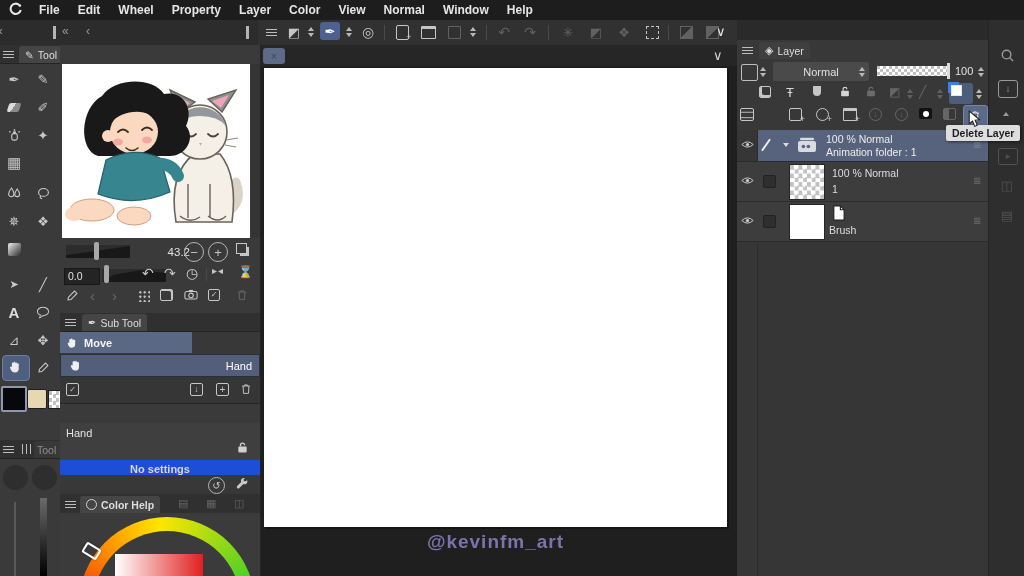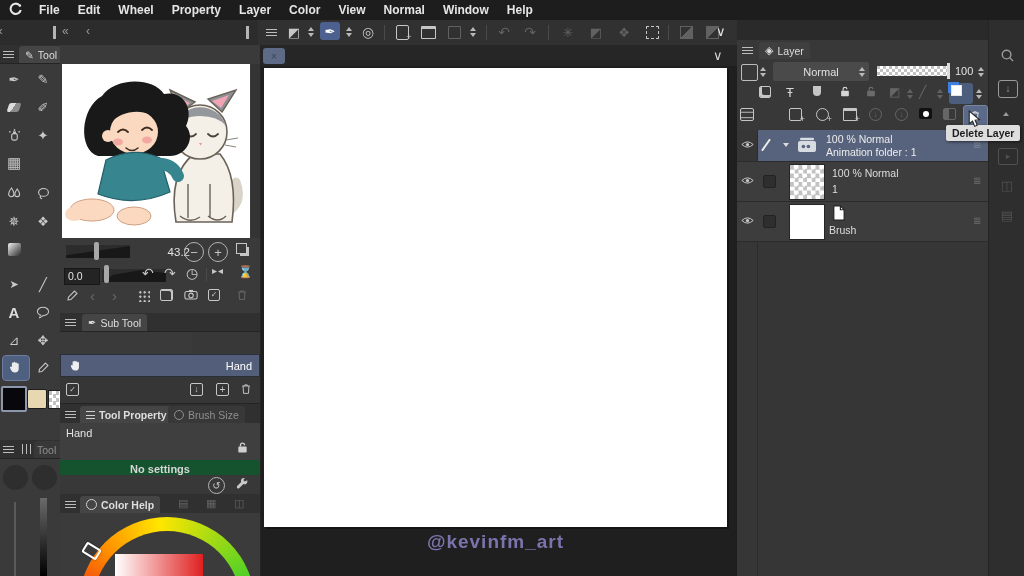--- a/index.html
+++ b/index.html
@@ -303,20 +303,26 @@
       </span>
     </div>
 
     <div class="phead" style="left:0;top:268px;width:200px;height:18px">
       <span class="hamb" style="left:5px;top:6px"></span>
       <div class="ptab" style="left:22px;top:1px">
         <span style="font-size:10px">✒</span>
         <span>Sub Tool</span>
       </div>
     </div>
+    <div class="abs" style="left:0;top:287px;width:132px;height:21px;background:#5a6884;display:flex;align-items:center;gap:6px;padding-left:6px;box-sizing:border-box">
+      <svg width="12" height="12" viewBox="0 0 18 18">
+          <path d="M5 9 V4.2 a1.1 1.1 0 0 1 2.2 0 V3.4 a1.1 1.1 0 0 1 2.2 0 v.9 a1.1 1.1 0 0 1 2.2 0 v1 a1.1 1.1 0 0 1 2.2 0 V11 a5 5 0 0 1 -5 5 h-.6 a4.6 4.6 0 0 1 -4.3 -3 L2.6 10 a1.2 1.2 0 0 1 2 -1.2 z" fill="#f0f0f0"></path>
+        </svg>
+      <span style="font-size:11px;font-weight:bold;color:#f4f4f4">Move</span>
+    </div>
     <div class="abs" style="left:132px;top:287px;width:68px;height:21px;background:#383838"></div>
     <div class="abs" style="left:0;top:309px;width:200px;height:23px;background:#535f7a;border:1px solid #2a2f3c;box-sizing:border-box">
       <svg class="abs" style="left:8px;top:4px" width="13" height="13" viewBox="0 0 18 18">
           <path d="M5 9 V4.2 a1.1 1.1 0 0 1 2.2 0 V3.4 a1.1 1.1 0 0 1 2.2 0 v.9 a1.1 1.1 0 0 1 2.2 0 v1 a1.1 1.1 0 0 1 2.2 0 V11 a5 5 0 0 1 -5 5 h-.6 a4.6 4.6 0 0 1 -4.3 -3 L2.6 10 a1.2 1.2 0 0 1 2 -1.2 z" fill="#f0f0f0"></path>
         </svg>
       <span class="abs" style="right:7px;top:5px;font-size:11px;color:#ffffff">Hand</span>
     </div>
     <div class="abs" style="left:0;top:332px;width:200px;height:26px;background:#363636;border-bottom:1px solid #242424">
       <span class="ic" style="left:6px;top:6px">
           <span style="width:11px;height:11px;border:1px solid #c6c6c6;border-radius:2px;font-size:8px;display:flex;align-items:center;justify-content:center">✓</span>
@@ -327,41 +333,30 @@
       <span class="ic" style="left:156px;top:6px">
           <span style="width:11px;height:11px;border:1px solid #c6c6c6;border-radius:2px;font-size:10px;display:flex;align-items:center;justify-content:center">+</span>
         </span>
       <span class="ic" style="left:180px;top:6px">
         <svg width="12" height="12" viewBox="0 0 14 14">
             <path d="M2.5 3.5 h9 M5.5 3.5 v-1.3 h3 v1.3 M3.6 3.5 l.5 8.6 h5.8 l.5 -8.6" fill="none" stroke="#c9c9c9" stroke-width="1.1"></path>
           </svg>
       </span>
     </div>
 
-    <div class="phead" style="left:0;top:359px;width:200px;height:19px">
-      <span class="hamb" style="left:5px;top:7px"></span>
-      <div class="ptab" style="left:20px;top:2px">
-        <span style="width:9px;height:8px;background:repeating-linear-gradient(to bottom,#cfcfcf 0 1.4px,transparent 1.4px 3.6px)"></span>
-        <span style="font-weight:bold">Tool Property</span>
-      </div>
-      <div class="ptab inactive" style="left:108px;top:2px">
-        <span style="width:8px;height:8px;border:1px solid #8f8f8f;border-radius:50%"></span>
-        <span>Brush Size</span>
-      </div>
-    </div>
     <div class="abs" style="left:0;top:378px;width:200px;height:37px;background:#3f3f3f">
       <span class="lbl" style="left:6px;top:4px">Hand</span>
       <span class="abs" style="left:176px;top:18px">
         <svg width="13" height="13" viewBox="0 0 14 14">
             <rect x="2.5" y="6" width="9" height="6.4" rx="1" fill="#cfcfcf"></rect>
             <path d="M4.8 6 V4.5 a2.2 2.2 0 0 1 4.4 0" fill="none" stroke="#cfcfcf" stroke-width="1.4"></path>
           </svg>
       </span>
     </div>
-    <div class="abs" style="left:0;top:415px;width:200px;height:15px;background:#14532d;overflow:hidden">
+    <div class="abs" style="left:0;top:415px;width:200px;height:15px;background:#1d4ed8;overflow:hidden">
       <span class="abs" style="left:0;top:3px;width:200px;text-align:center;font-size:11px;font-weight:bold;color:#d6d6d6">No settings</span>
     </div>
     <div class="abs" style="left:0;top:430px;width:200px;height:19px;background:#383838;border-bottom:1px solid #242424">
       <span class="ic" style="left:148px;top:2px;width:15px;height:15px;border:1.3px solid #b5b5b5;border-radius:50%;font-size:10px">↺</span>
       <span class="ic" style="left:176px;top:2px">
         <svg width="13" height="13" viewBox="0 0 14 14">
             <path d="M12 3.5 a3 3 0 0 1 -4 4 L3.6 11.9 a1.6 1.6 0 0 1 -2.3 -2.3 L5.6 5.3 a3 3 0 0 1 4 -4 L7.8 3.1 l1.7 1.7 z" fill="#c9c9c9"></path>
           </svg>
       </span>
     </div>

